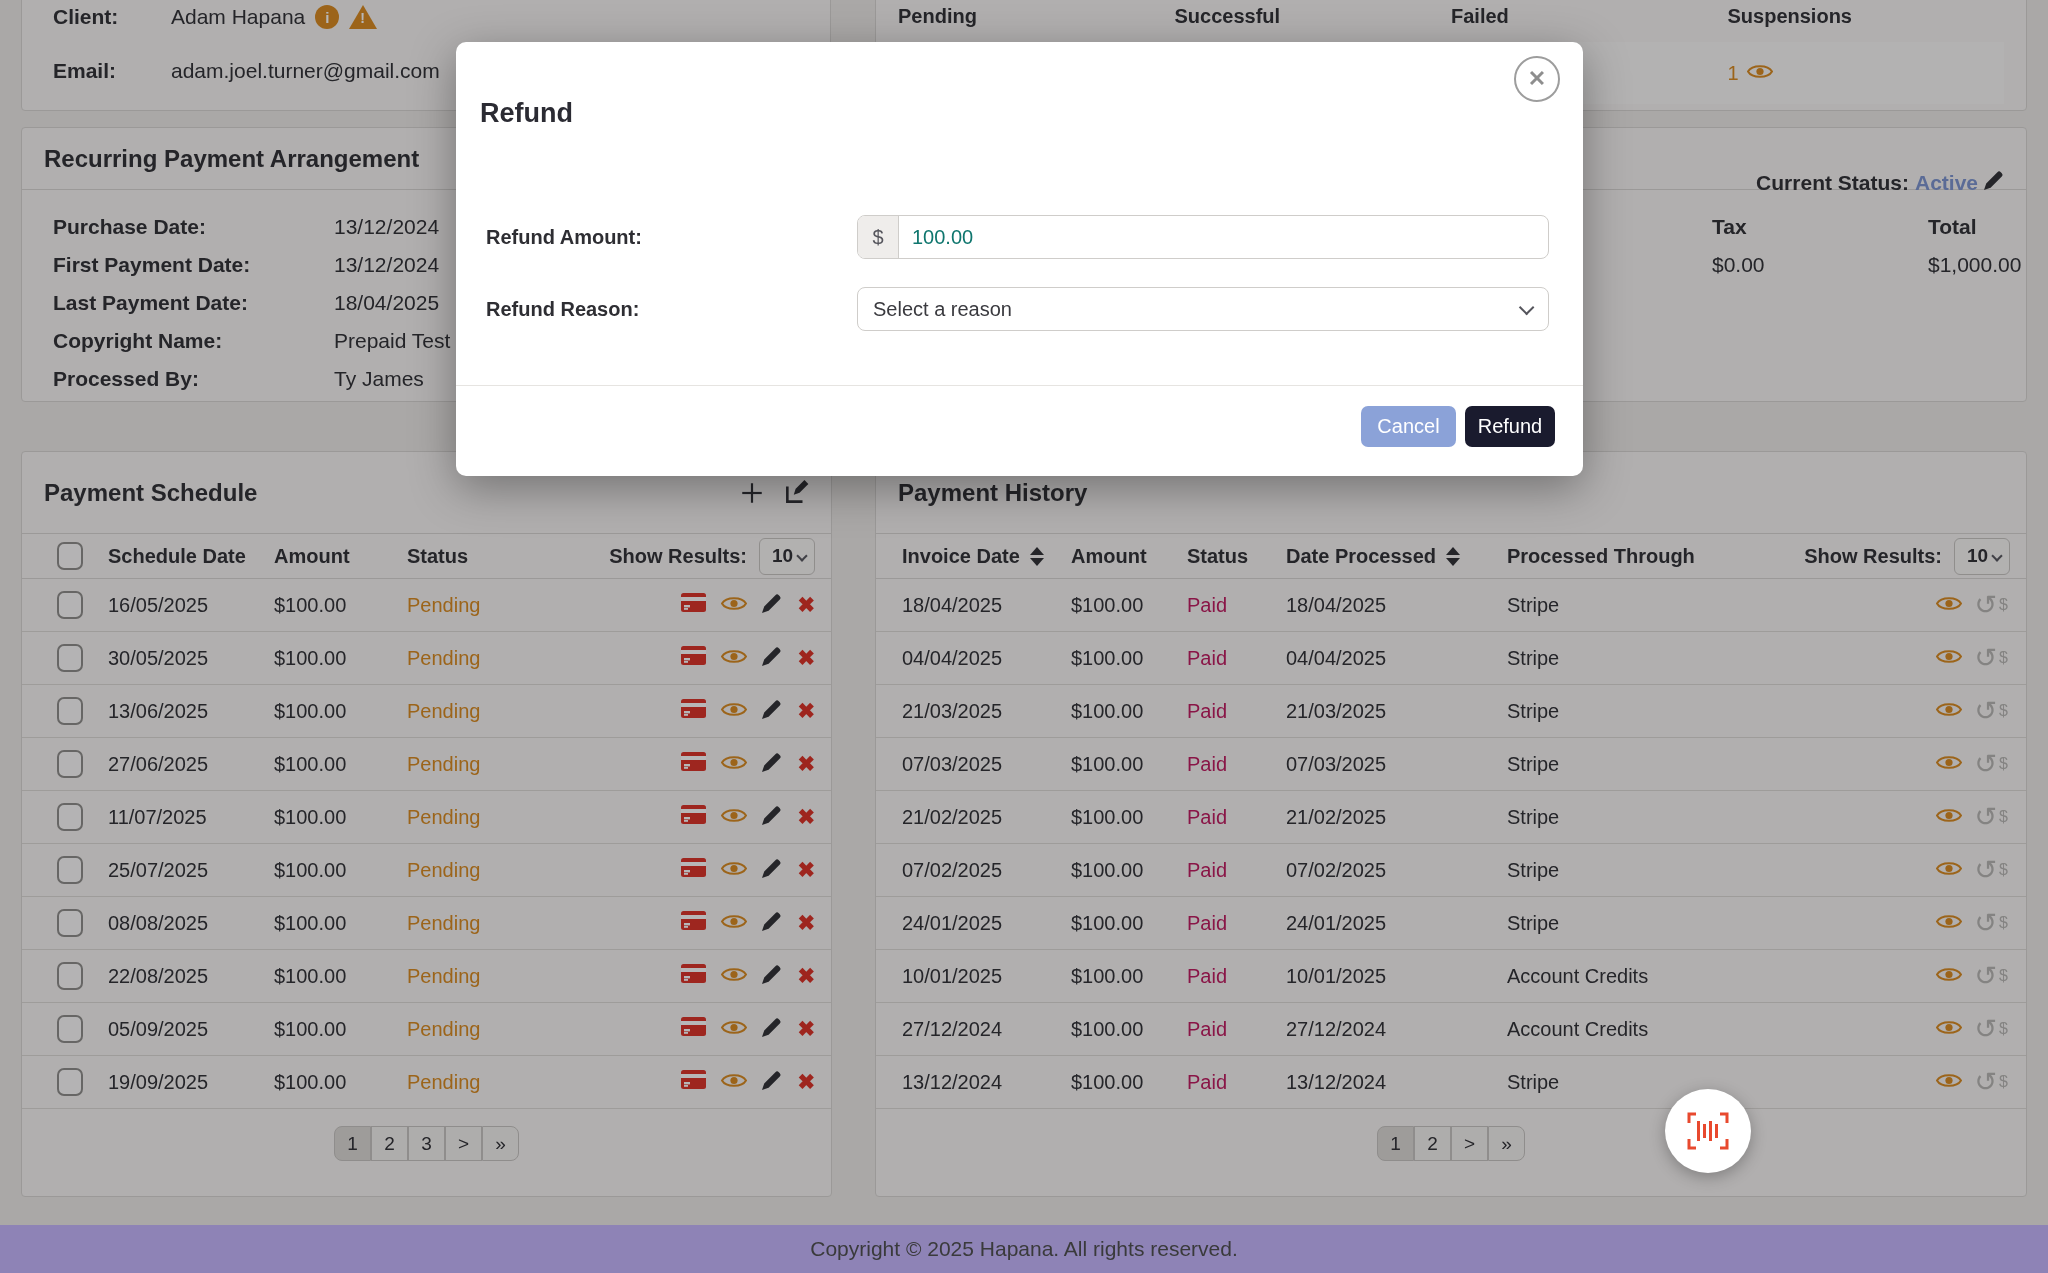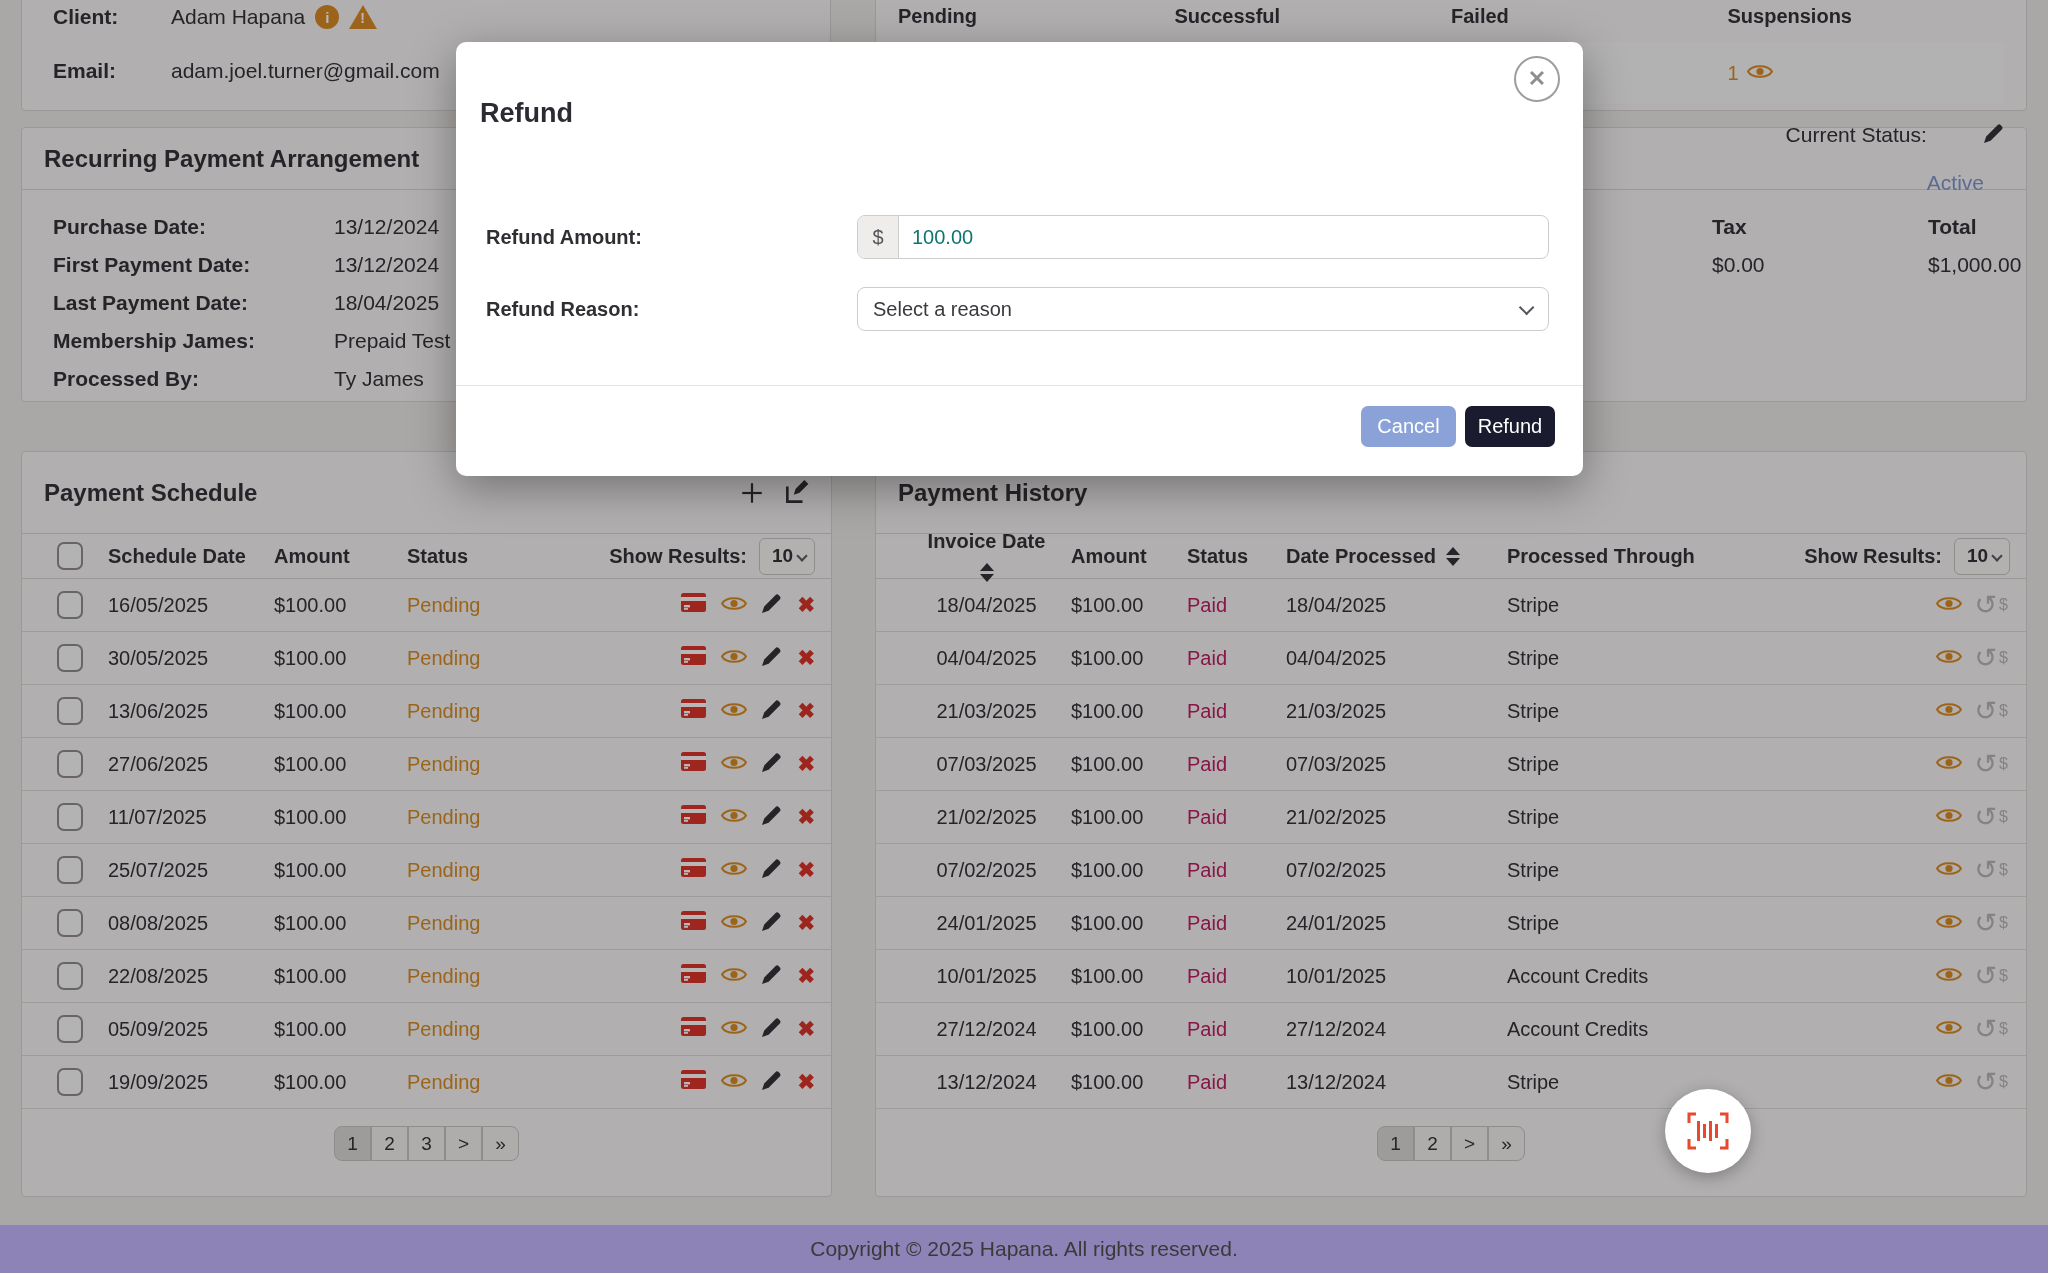--- a/index.html
+++ b/index.html
@@ -24,21 +24,21 @@
   .stats-card { left:875px; top:-40px; width:1152px; height:151px; padding:44px 22px 0 22px; }
   .stats-grid { display:grid; grid-template-columns:1fr 1fr 1fr 1fr; }
   .stats-head { font-weight:bold; font-size:20px; padding-bottom:14px; }
   .stats-cell { background:#faf8f6; height:62px; display:flex; align-items:center; font-size:20px; color:#d8891d; gap:8px; }
 
   
   .recurring-card { left:21px; top:127px; width:2006px; height:275px; }
   .rec-header { height:62px; display:flex; align-items:center; justify-content:space-between;
     padding:0 22px; border-bottom:1px solid #d7d4d1; }
   .section-title { font-size:24px; font-weight:bold; }
-  .status-line { font-size:21px; font-weight:normal; display:flex; align-items:flex-start; gap:0; }
+  .status-line { font-size:21px; font-weight:bold; display:flex; align-items:flex-end; gap:6px; }
   .status-active { color:#7b93cf;margin-top:48px; }
   .rec-body { position:relative; padding:18px 0 0 31px; }
   .rec-row { display:flex; height:38px; align-items:center; }
   .rec-label { width:281px; font-weight:bold; font-size:21px; }
   .rec-value { font-size:21px; }
   .totals { position:absolute; top:18px; left:1690px; display:flex; }
   .tot-col { width:216px; }
   .tot-head { font-weight:bold; font-size:21px; height:38px; display:flex; align-items:center; }
   .tot-val  { font-size:21px; height:38px; display:flex; align-items:center; }
 
@@ -52,21 +52,21 @@
   .thead-row { height:46px; border-top:1px solid #d7d4d1; border-bottom:1px solid #d7d4d1; font-weight:bold; font-size:20px; }
   .t-row { height:53px; border-bottom:1px solid #dbd8d5; font-size:20px; }
 
   .col-check { width:61px; display:flex; justify-content:flex-end; }
   .checkbox { width:26px; height:28px; border:2px solid #8d8b88; border-radius:7px; background:rgba(255,255,255,.55); cursor:pointer; }
   .sch-date { width:191px; padding-left:25px; }
   .sch-amount { width:133px; }
   .sch-status { flex:1; }
   .sch-icons { display:flex; gap:15px; align-items:center; padding-right:16px; }
 
-  .his-invoice { width:195px; padding-left:26px; display:flex; align-items:center; gap:10px;flex-direction:column; }
+  .his-invoice { width:195px; padding-left:26px; display:flex; align-items:center; gap:10px; }
   .his-amount { width:116px; }
   .his-status { width:99px; }
   .his-datep { width:221px; display:flex; align-items:center; gap:10px; }
   .his-processed { flex:1; }
   .his-icons { display:flex; gap:12px; align-items:center; padding-right:18px; }
 
   .show-results { margin-left:auto; display:flex; align-items:center; gap:12px; padding-right:16px; }
   .show-results .lbl { font-weight:bold; font-size:20px; }
   .mini-select { width:56px; height:37px; border:1px solid #c7c4c1; border-radius:6px; background:#f8f6f4;
     display:flex; align-items:center; justify-content:space-between; padding:0 8px 0 12px; font-size:19px; cursor:pointer; }
@@ -195,21 +195,21 @@
         </div>
         <div class="rec-row">
           <span class="rec-label">First Payment Date:</span>
           <span class="rec-value">13/12/2024</span>
         </div>
         <div class="rec-row">
           <span class="rec-label">Last Payment Date:</span>
           <span class="rec-value">18/04/2025</span>
         </div>
         <div class="rec-row">
-          <span class="rec-label">Membership James:</span>
+          <span class="rec-label">Copyright Name:</span>
           <span class="rec-value">Prepaid Test</span>
         </div>
         <div class="rec-row">
           <span class="rec-label">Processed By:</span>
           <span class="rec-value">Ty James</span>
         </div>
       </div>
   </section>
 
   <section class="card schedule-card">

